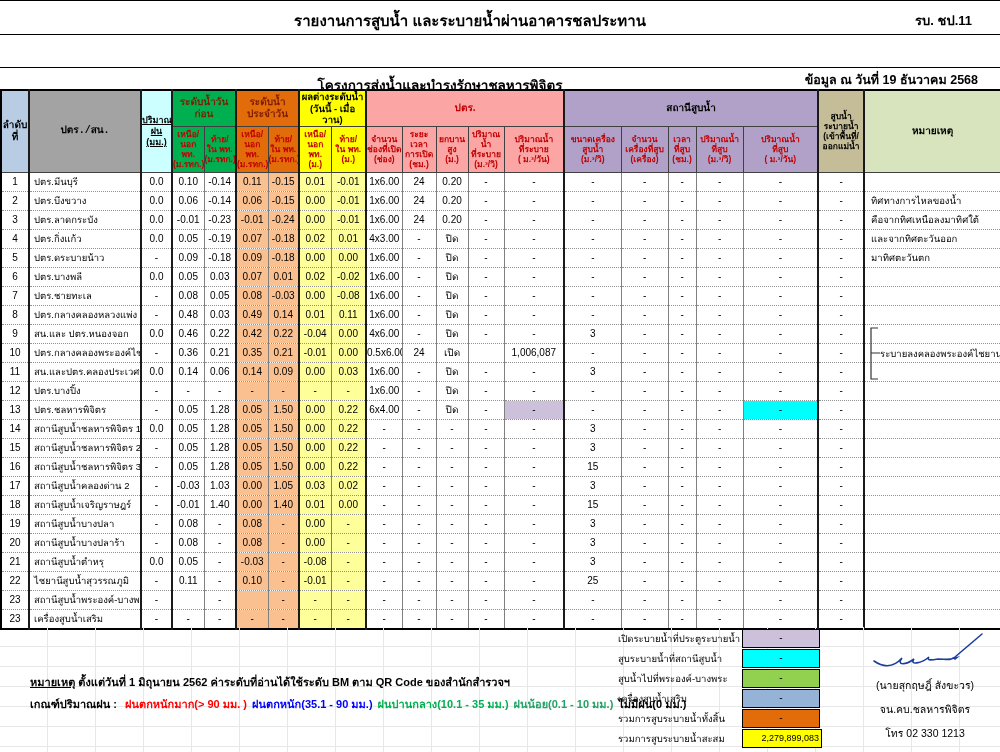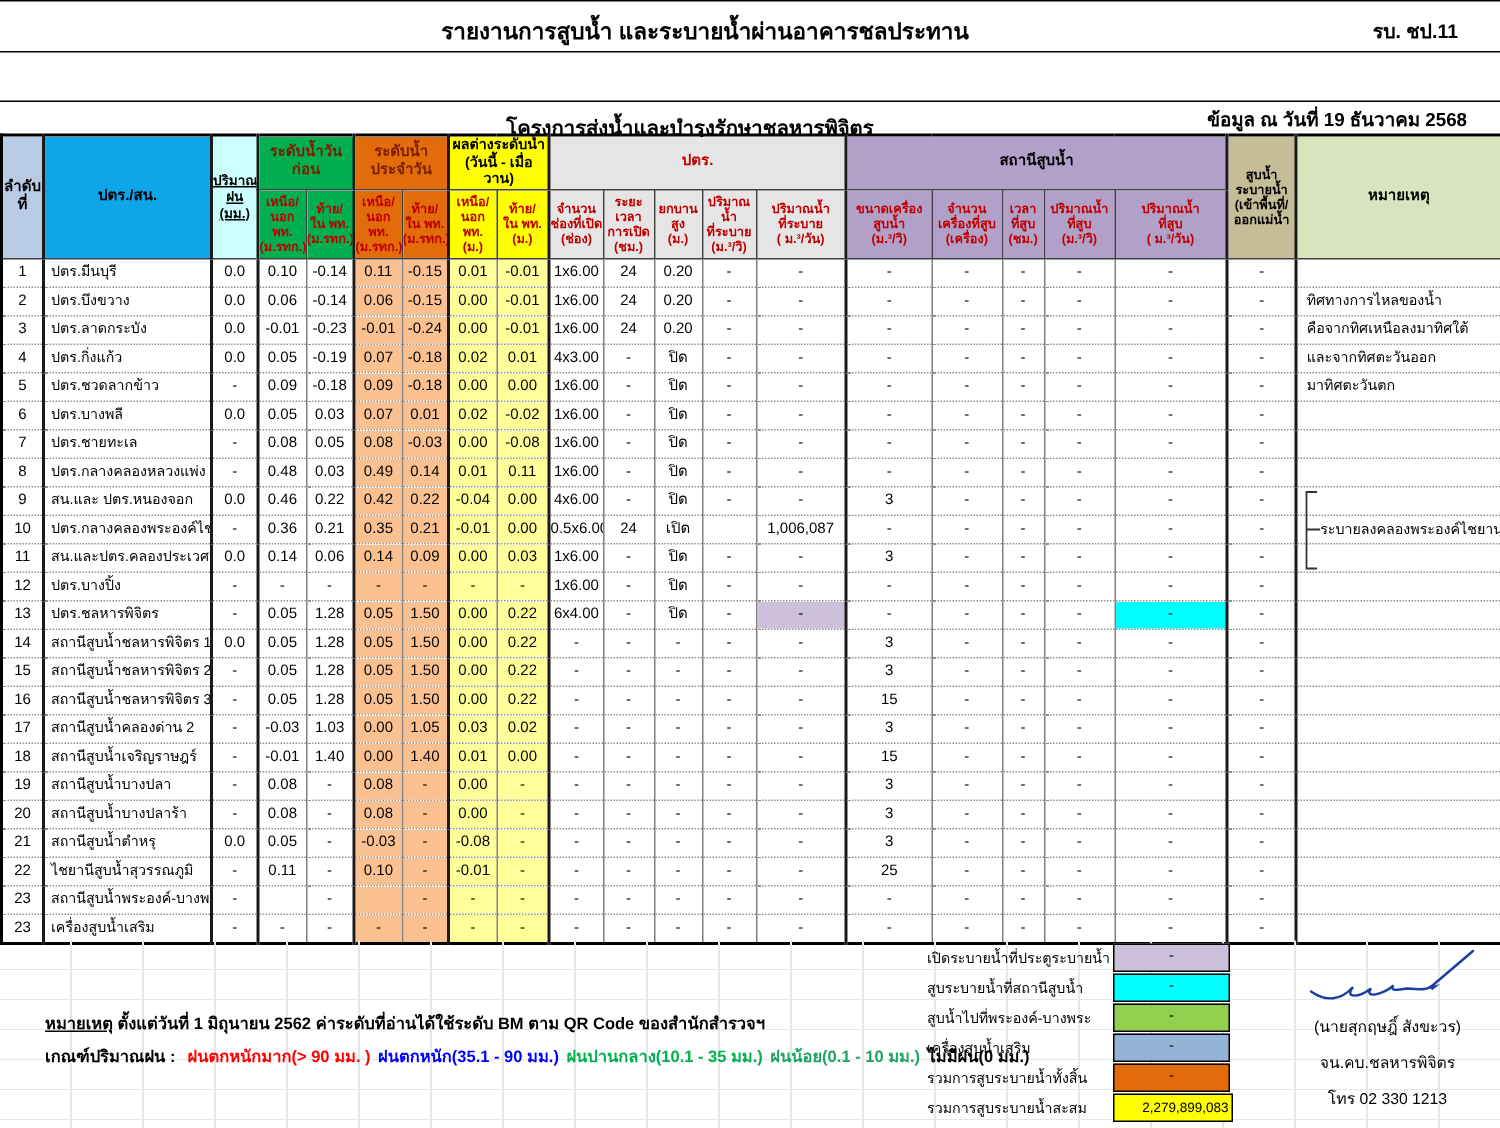--- a/index.html
+++ b/index.html
@@ -4,36 +4,36 @@
 <style>
   html,body{margin:0;padding:0;background:#888;}
   .sheet{position:relative;width:1000px;height:752px;background:#fff;
          font-family:"Liberation Sans",sans-serif;color:#000;overflow:hidden;
          border-top:1px solid #000;box-sizing:border-box;}
   
   .strip1{position:absolute;left:0;top:0;width:1000px;height:33px;border-bottom:1px solid #000;}
   .strip2{position:absolute;left:0;top:33px;width:1000px;height:33px;border-bottom:1px solid #000;}
   .title{position:absolute;left:0;top:8px;width:940px;text-align:center;font-size:15px;font-weight:bold;}
   .formcode{position:absolute;right:28px;top:9px;font-size:13px;font-weight:bold;}
-  .subtitle{position:absolute;left:0;top:40px;width:880px;text-align:center;font-size:13.5px;font-weight:bold;margin-left:20px;}
+  .subtitle{position:absolute;left:0;top:40px;width:880px;text-align:center;font-size:13.5px;font-weight:bold;}
   .datetext{position:absolute;right:22px;top:69px;font-size:12.5px;font-weight:bold;}
   
   table.main{position:absolute;left:0;top:88px;width:1000px;border-collapse:collapse;table-layout:fixed;
              border:2px solid #000;}
   th,td{padding:0;overflow:hidden;box-sizing:border-box;}
   th{border:1px solid #404040;vertical-align:middle;text-align:center;
      font-size:8.5px;line-height:1.2;font-weight:bold;white-space:pre-line;}
   .gh{font-size:10px;}
   .rowg{height:36px;} .rows{height:46px;}
   td{height:19px;line-height:18px;font-size:10px;text-align:center;
      border-right:1px solid #808080;border-bottom:1px dotted #909090;white-space:nowrap;}
   .bR2{border-right:2px solid #1a1a1a !important;}
-  .h-no{background:#b8cce4;margin-left:36px;} .h-name{background:#0ea5e9;} .h-rain{background:#ccffff;text-decoration:underline;}
+  .h-no{background:#b8cce4;margin-left:36px;} .h-name{background:#a3a3a3;font-family:Liberation Mono, monospace;} .h-rain{background:#ccffff;text-decoration:underline;}
   .h-green{background:#00b050;} .h-orange{background:#e26b0a;} .h-yellow{background:#ffff00;margin-left:16px;}
-  .h-blue{background:#e5e5e5;} .h-purple{background:#b1a0c7;} .h-khaki{background:#c4bd97;}
+  .h-blue{background:#fca5a5;} .h-purple{background:#b1a0c7;} .h-khaki{background:#c4bd97;}
   .h-remark{background:#d7e4bd;}
   .t-red{color:#c00000;} .t-dark{color:#7e1d00;}
   .bg-or{background:#fac090;} .bg-ye{background:#ffff99;}
   .hl-purple{background:#ccc0da;} .hl-cyan{background:#00ffff;}
   .c-name{text-align:left;padding-left:4px;font-size:9.5px;}
   .c-remark{text-align:left;padding-left:6px;font-size:9.5px;position:relative;overflow:visible;margin-left:12px;}
   .brace-svg{position:absolute;left:2px;top:-17px;}
   .brace-text{position:absolute;left:15px;top:0;line-height:19px;}
   
   .footer{position:absolute;left:0;top:626px;width:1000px;height:126px;
@@ -249,21 +249,21 @@
           <td class="c-pump_size">-</td>
           <td class="c-pump_count">-</td>
           <td class="c-pump_hours">-</td>
           <td class="c-pump_cms">-</td>
           <td class="c-pump_day bR2">-</td>
           <td class="c-drain bR2">-</td>
           <td class="c-remark">และจากทิศตะวันออก</td>
         </tr>
         <tr>
           <td class="c-no bR2">5</td>
-          <td class="c-name bR2">ปตร.ชวดลากข้าว</td>
+          <td class="c-name bR2">ปตร.ดระบายน้าว</td>
           <td class="c-rain bR2">-</td>
           <td class="c-prev_up">0.09</td>
           <td class="c-prev_down bR2">-0.18</td>
           <td class="c-today_up bg-or">0.09</td>
           <td class="c-today_down bg-or bR2">-0.18</td>
           <td class="c-diff_up bg-ye">0.00</td>
           <td class="c-diff_down bg-ye bR2">0.00</td>
           <td class="c-gates">1x6.00</td>
           <td class="c-open_hours">-</td>
           <td class="c-gate_lift">ปิด</td>

